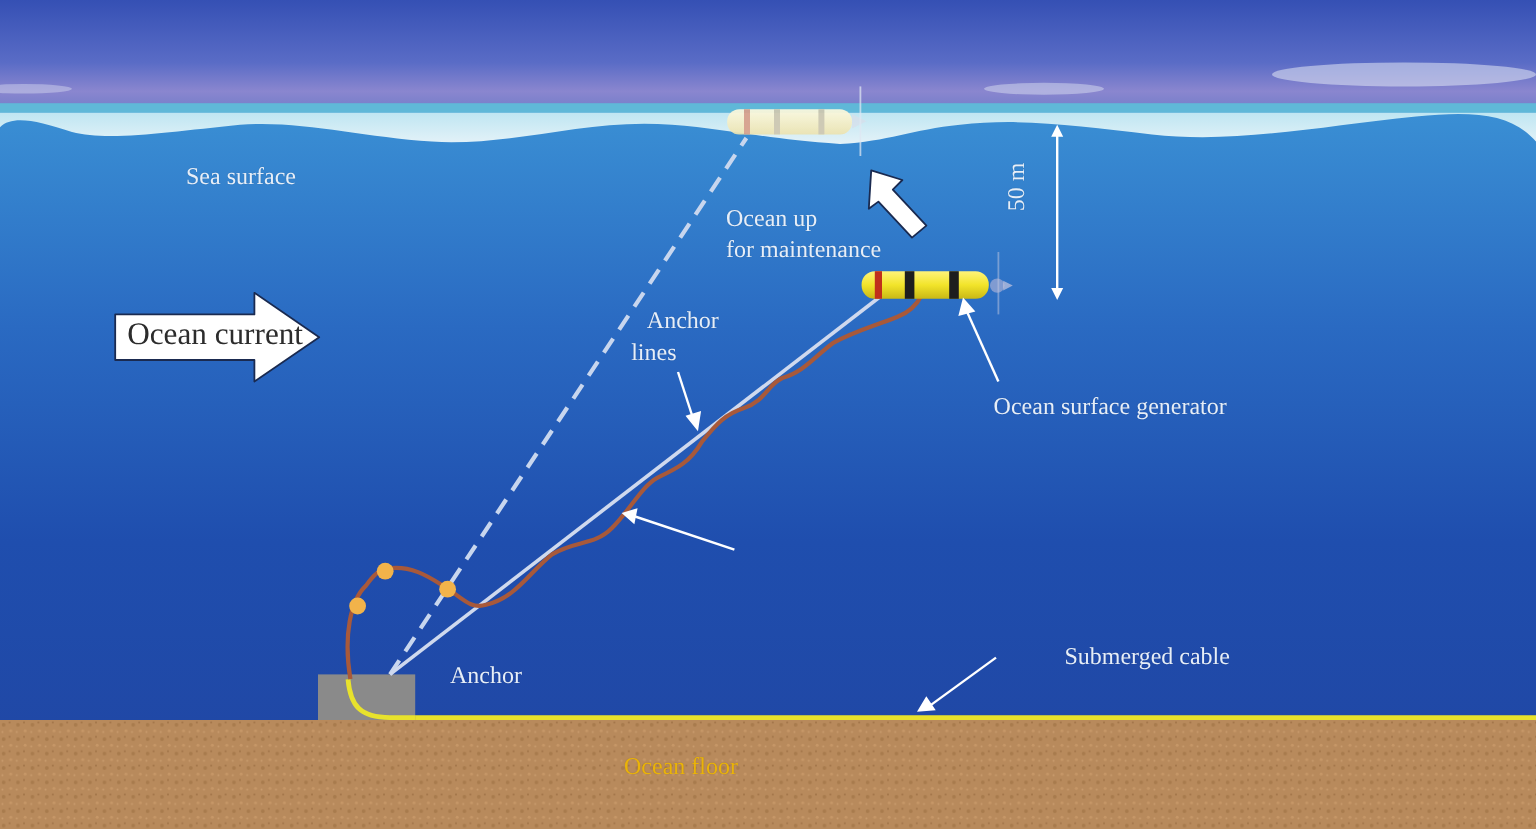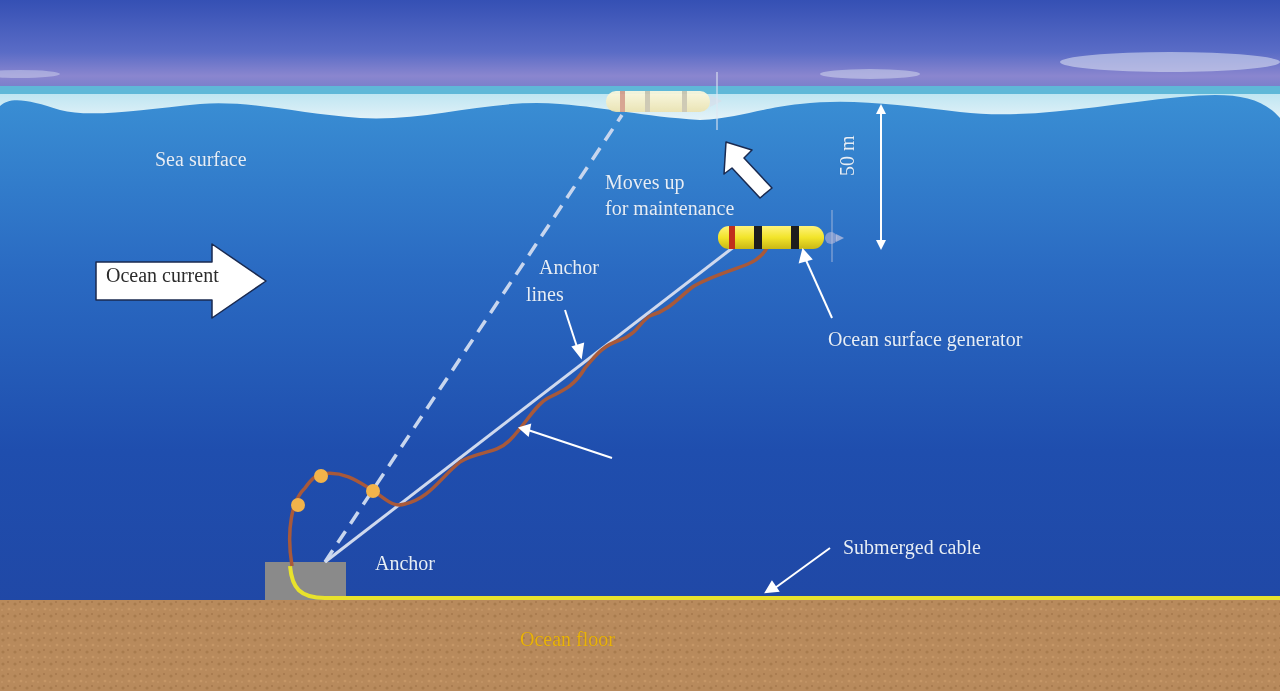--- a/index.html
+++ b/index.html
@@ -1,20 +1,20 @@
 <!DOCTYPE html>
 <html><head>
   <meta charset="utf-8">
   <style>
     html, body { margin: 0; padding: 0; }
     body { width: 1280px; height: 691px; overflow: hidden; position: relative; font-family: "Liberation Serif", "DejaVu Serif", serif; background: #1a4fb0; }
     #stage { position: absolute; left: 0; top: 0; width: 1280px; height: 691px; }
     .label { position: absolute; color: #e6eef8; font-size: 20px; white-space: nowrap; line-height: 1.15; text-shadow: 0 0 1px rgba(0,0,0,0.2); }
     .label.dark { color: #eab308; }
-    .current-label { position: absolute; left: 106px; top: 264px; font-size: 20px; color: #2c2c2c; white-space: nowrap; }
+    .current-label { position: absolute; left: 106px; top: 264px; font-size: 26px; color: #2c2c2c; white-space: nowrap; }
   </style>
 </head>
 <body>
 
 <div id="stage">
   <svg width="1280" height="691" viewBox="0 0 1280 691" xmlns="http://www.w3.org/2000/svg">
     <defs>
       <linearGradient id="sky" x1="0" y1="0" x2="0" y2="1">
         <stop offset="0" stop-color="#3550b4"></stop>
         <stop offset="0.55" stop-color="#5a6cc6"></stop>
@@ -115,33 +115,33 @@
       <line x1="832" y1="318" x2="805" y2="258"></line>
       <polygon points="800,262 803,250 811,259"></polygon>
       <line x1="612" y1="458" x2="528" y2="430"></line>
       <polygon points="530,425 520,428 528,435"></polygon>
       <line x1="830" y1="548" x2="775" y2="588"></line>
       <polygon points="772,582 766,592 778,591"></polygon>
     </g>
   </svg>
 
   
-  <div class="label" style="left:155px; top:148px;">Sea surface</div>
+  <div class="label" style="left:155px; top:136px;">Sea surface</div>
 
   <div class="current-label">Ocean current</div>
 
-  <div class="label" style="left:605px; top:171px;">Moves up</div>
+  <div class="label" style="left:605px; top:171px;">Ocean up</div>
   <div class="label" style="left:605px; top:197px;text-align:center;">for maintenance</div>
 
   <div class="label" style="left:836px; top:140px; transform: rotate(-90deg); transform-origin: left top; top:176px;">50 m</div>
 
   <div class="label" style="left:539px; top:256px;">Anchor</div>
   <div class="label" style="left:526px; top:283px;">lines</div>
 
   <div class="label" style="left:828px; top:328px;">Ocean surface generator</div>
 
 
-  <div class="label" style="left:843px; top:536px;">Submerged cable</div>
+  <div class="label" style="left:887px; top:536px;">Submerged cable</div>
 
   <div class="label" style="left:375px; top:552px;">Anchor</div>
 
   <div class="label dark" style="left:520px; top:628px;">Ocean floor</div>
 </div>
 
 </body></html>

